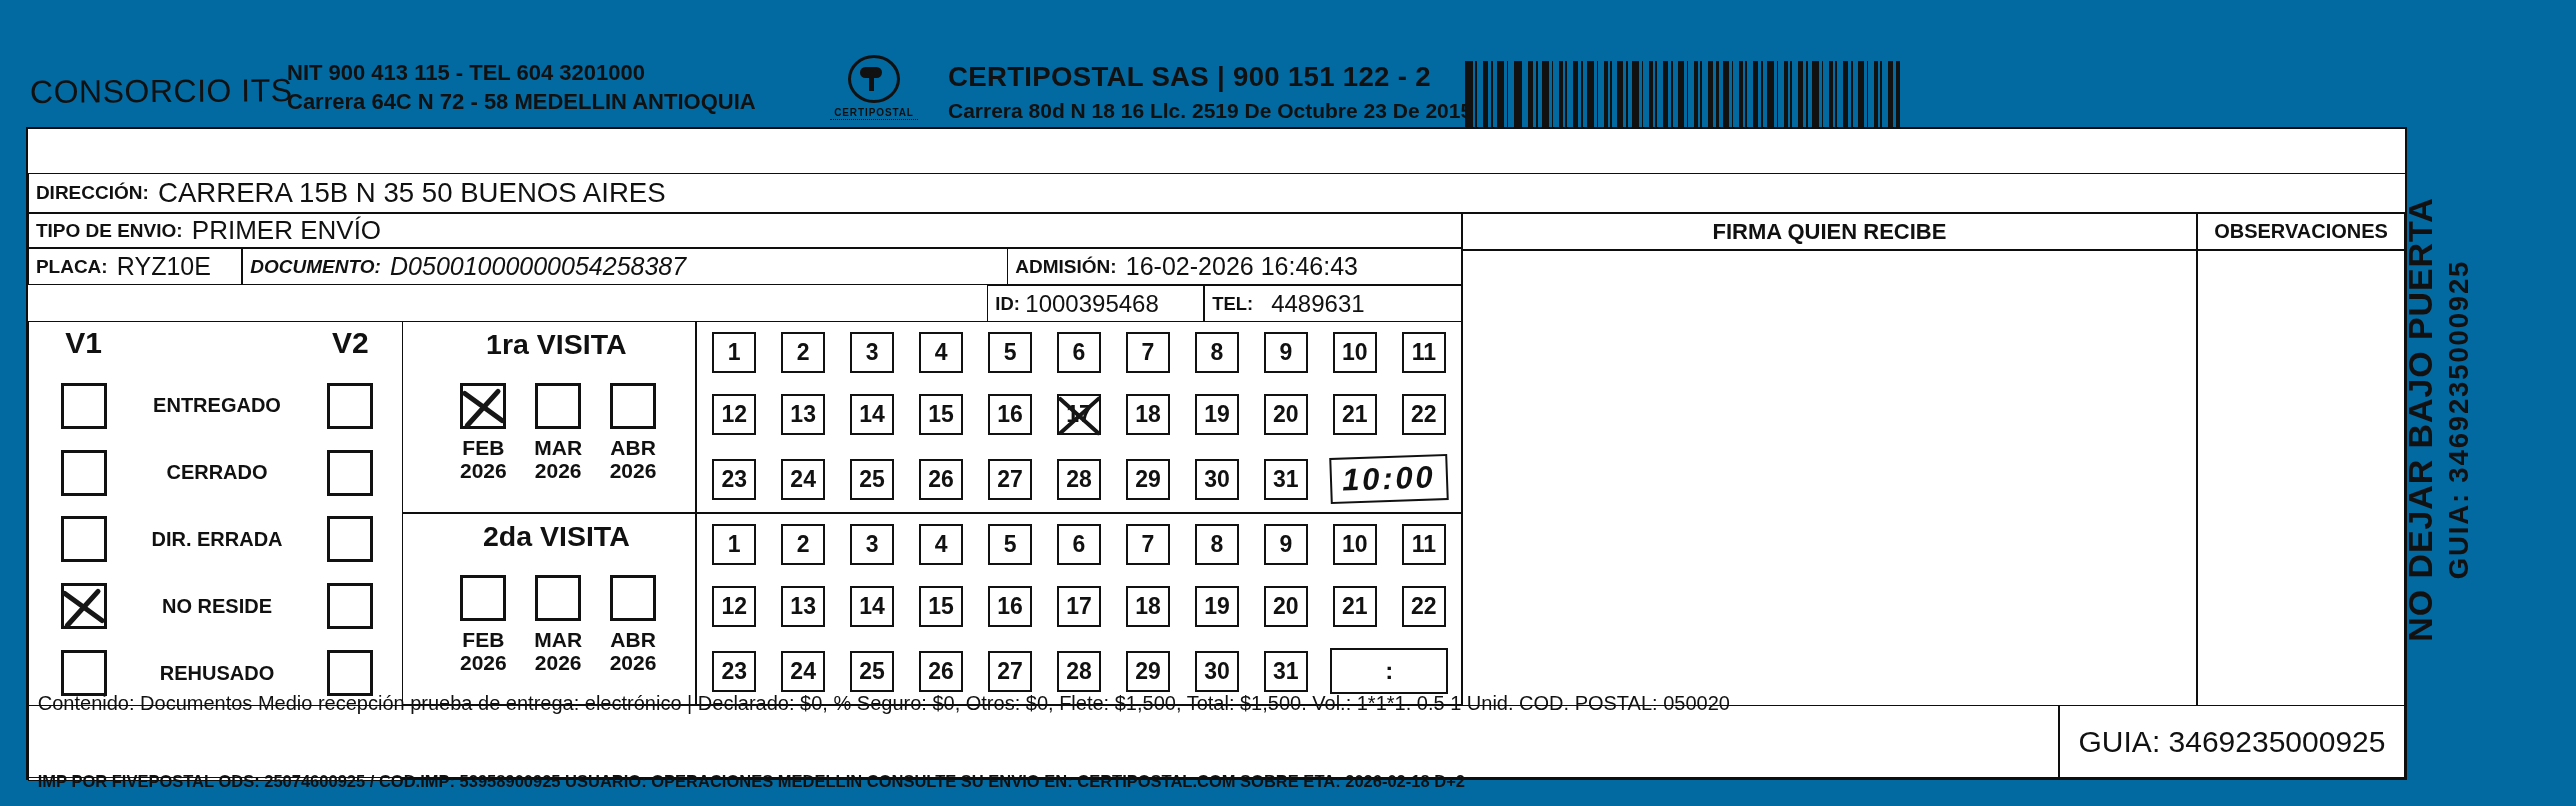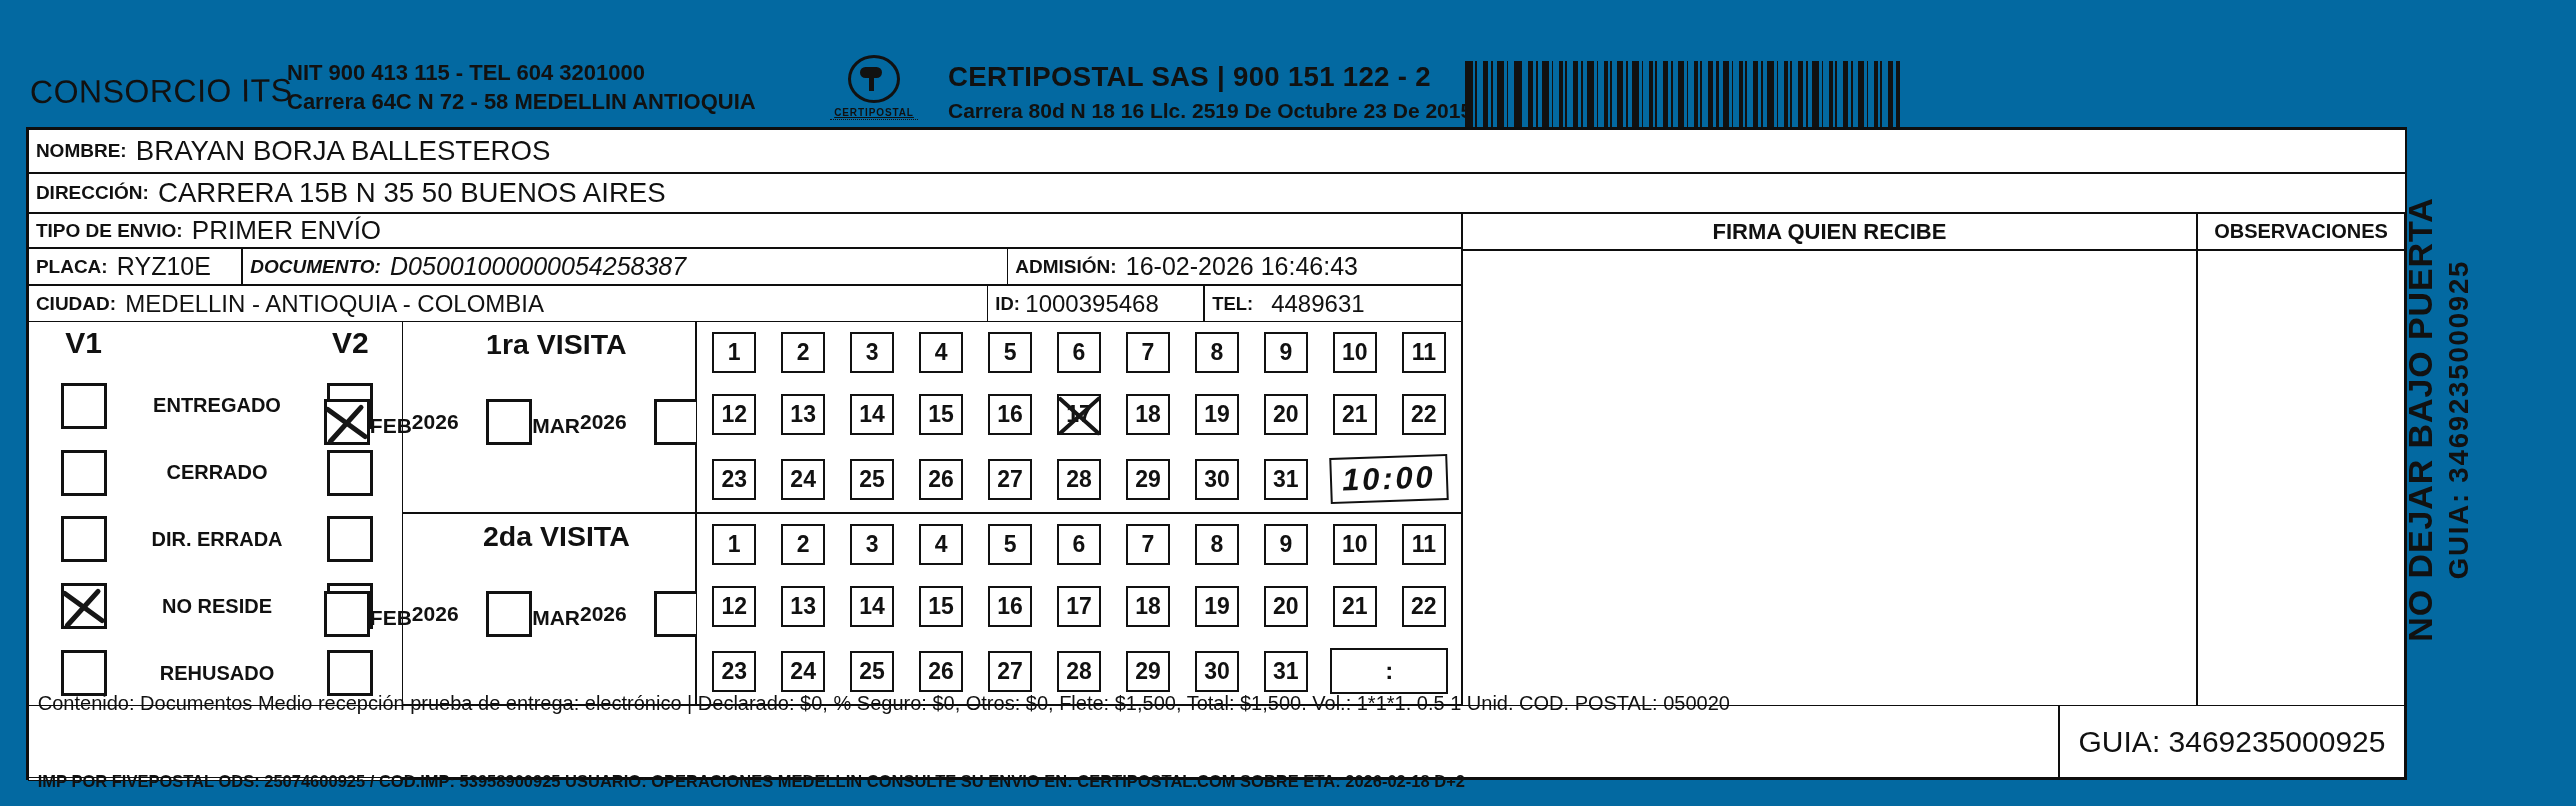--- a/index.html
+++ b/index.html
@@ -7,21 +7,21 @@
         font-family:"Liberation Sans", sans-serif;overflow:hidden;}
   .abs{position:absolute;box-sizing:border-box;}
 
   
   .company{left:30px;top:73px;font-size:32px;letter-spacing:0.5px;transform:rotate(-.4deg);}
   .company-info{left:287px;top:59px;font-size:22px;font-weight:600;line-height:28.5px;}
   .logo{left:816px;top:55px;width:116px;text-align:center;}
   .logo-circle{width:46px;height:42px;border:3.7px solid #111;border-radius:50%;margin:0 auto;position:relative;}
   .logo-bar{position:absolute;left:9.2px;top:9.2px;width:22px;height:11px;background:#111;border-radius:6.4px;}
   .logo-stem{position:absolute;left:18.4px;top:16.5px;width:4.6px;height:16.5px;background:#111;}
-  .logo-name{font-size:10px;font-weight:700;letter-spacing:0.9px;margin-top:3.7px;text-decoration:underline;}
+  .logo-name{font-size:10px;font-weight:700;letter-spacing:0.9px;margin-top:3.7px;}
   .logo-underline{width:88px;margin:1.8px auto 0;border-bottom:1.8px dotted #111;}
   .certi{left:948px;top:61px;}
   .certi1{font-size:27.6px;font-weight:600;letter-spacing:0.3px;}
   .certi2{font-size:21px;font-weight:700;margin-top:6.4px;}
   .barcode{left:1465px;top:61px;width:435px;height:68px;
     border-left:4.6px solid #111;border-right:4.6px solid #111;
     background-image:
       repeating-linear-gradient(90deg,#111 0 3.7px,transparent 3.7px 6.4px,#111 6.4px 8.3px,transparent 8.3px 13.8px,#111 13.8px 19px,transparent 19px 22px,#111 22px 24px,transparent 24px 28.5px,#111 28.5px 35px,transparent 35px 38px,#111 38px 39px,transparent 39px 45px),
       repeating-linear-gradient(90deg,transparent 0 49px,#111 49px 52px,transparent 52px 99px);}
 
@@ -61,21 +61,21 @@
     background:#161616;border-radius:2.8px;}
   .cb.checked::before{transform:rotate(36deg) translateY(-1.8px);}
   .cb.checked::after{transform:rotate(-48deg);}
 
   
   .visit{display:flex;flex-direction:column;padding:5.5px 0 0 14.7px;}
   .visit1{left:402px;top:321px;width:294px;height:192px;align-items:center;}
   .visit2{left:402px;top:513px;width:294px;height:192px;}
   .visit-title{font-size:28.5px;font-weight:700;}
   .months{display:flex;gap:27.6px;margin-top:13px;padding-left:3.7px;}
-  .month{display:flex;flex-direction:row;align-items:center;margin-top:16px;}
+  .month{display:flex;flex-direction:column;align-items:center;}
   .mlabel{font-size:21px;font-weight:700;margin-top:7.3px;line-height:1.1;}
   .myear{font-size:21px;font-weight:700;line-height:1.15;}
 
   
   .daygrid{left:696px;top:321px;width:766px;height:192px;display:grid;
     grid-template-columns:repeat(11,1fr);align-items:center;justify-items:center;padding:3.7px 7.3px;}
   .daygrid2{top:513px;}
   .daybox{min-width:40px;height:37px;border:2.8px solid #111;display:flex;align-items:center;justify-content:center;
     font-size:23px;font-weight:700;background:#fff;position:relative;}
   .daybox.crossed::before,.daybox.crossed::after{content:"";position:absolute;left:-7.3px;right:-7.3px;top:50%;
@@ -119,47 +119,39 @@
     <div class="logo-underline"></div>
   </div>
   <div class="abs certi">
     <div class="certi1">CERTIPOSTAL SAS | 900 151 122 - 2</div>
     <div class="certi2">Carrera 80d N 18 16  Llc. 2519 De Octubre 23 De 2015</div>
   </div>
   <div class="abs barcode"></div>
 
   <div class="abs frame"></div>
 
-  <div class="cell row-nombre">
-    <span class="lbl">NOMBRE:</span>
-    <span class="val" style="font-size:27.6px">BRAYAN BORJA BALLESTEROS</span>
-  </div>
   <div class="cell row-direccion">
     <span class="lbl">DIRECCIÓN:</span>
     <span class="val" style="font-size:27.6px">CARRERA 15B N 35 50 BUENOS AIRES</span>
   </div>
   <div class="cell row-tipo">
     <span class="lbl">TIPO DE ENVIO:</span>
     <span class="val" style="font-size:26px">PRIMER ENVÍO</span>
   </div>
   <div class="cell cell-placa">
     <span class="lbl">PLACA:</span>
     <span class="val">RYZ10E</span>
   </div>
   <div class="cell cell-doc">
     <span class="lbl">DOCUMENTO:</span>
     <span class="val">D05001000000054258387</span>
   </div>
   <div class="cell cell-adm">
     <span class="lbl">ADMISIÓN:</span>
     <span class="val">16-02-2026 16:46:43</span>
-  </div>
-  <div class="cell cell-ciudad">
-    <span class="lbl">CIUDAD:</span>
-    <span class="val">MEDELLIN - ANTIOQUIA - COLOMBIA</span>
   </div>
   <div class="cell cell-id">
     <span class="lbl">ID:</span>
     <span class="val">1000395468</span>
   </div>
   <div class="cell cell-tel">
     <span class="lbl">TEL:</span>
     <span class="val">4489631</span>
   </div>
 

